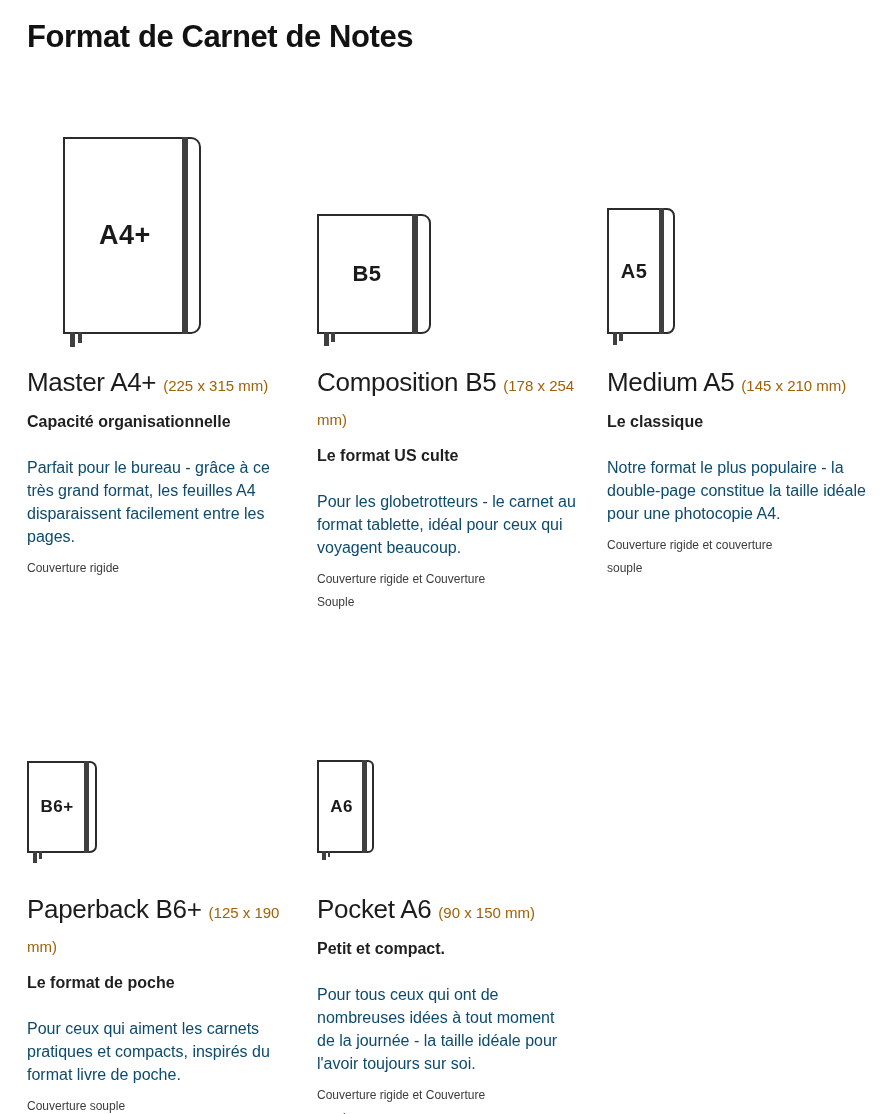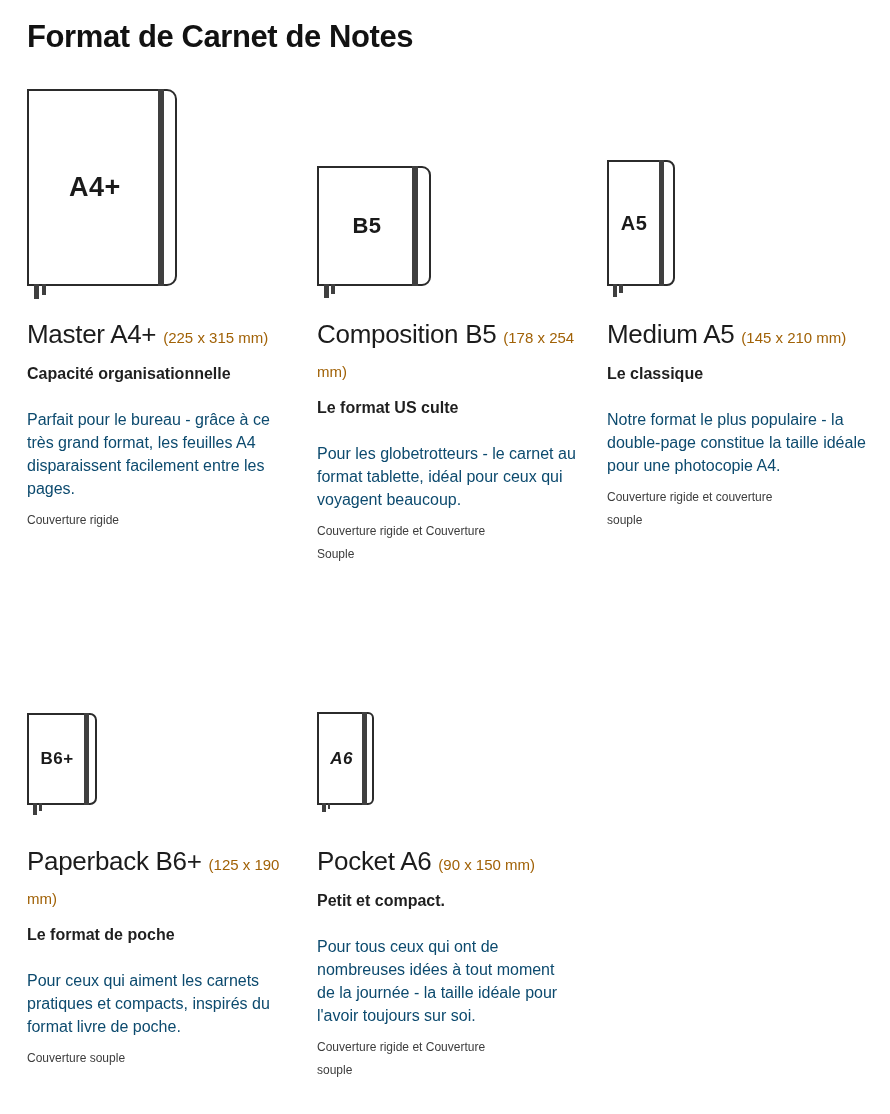--- a/index.html
+++ b/index.html
@@ -4,21 +4,21 @@
 <style>
   * { box-sizing: border-box; }
   html, body { margin: 0; padding: 0; background: #ffffff; }
   body {
     width: 890px;
     font-family: "Liberation Sans", sans-serif;
     color: #3c3c3c;
   }
   .page { width: 890px; min-height: 1114px; padding: 18px 27px 15px 27px; }
   h1.page-title {
-    margin: 0 0 19px 0;
+    margin: 0 0 67px 0;
     font-size: 31px;
     line-height: 37px;
     font-weight: 700;
     letter-spacing: -0.4px;
     color: #121212;
   }
   .row {
     display: grid;
     grid-template-columns: repeat(3, 278px);
     column-gap: 12px;
@@ -29,37 +29,37 @@
   .row1 .book-area { height: 227px; }
   .row2 .book-area { height: 150px; }
 
   
   .book {
     position: relative;
     background: #ffffff;
     border: 2px solid #2b2b2b;
     margin-bottom: 15px;
   }
-  .book-a4p { width: 150px; height: 197px; border-radius: 0 10px 10px 0; }
+  .book-a4p { width: 138px; height: 197px; border-radius: 0 10px 10px 0; margin-left: 36px; }
   .book-b5  { width: 114px; height: 120px; border-radius: 0 9px 9px 0; }
   .book-a5  { width: 68px;  height: 126px; border-radius: 0 8px 8px 0; }
   .book-b6p { width: 70px;  height: 92px; border-radius: 0 7px 7px 0; }
   .book-a6  { width: 57px;  height: 93px;  border-radius: 0 6px 6px 0; }
 
   .book-label {
     position: absolute; inset: 0;
     display: flex; align-items: center; justify-content: center;
     font-weight: 700; color: #1a1a1a; letter-spacing: 0.5px;
     padding-right: 14px;
   }
   .book-a4p .book-label { font-size: 27px; }
   .book-b5  .book-label { font-size: 22px; }
   .book-a5  .book-label { font-size: 20px; }
   .book-b6p .book-label { font-size: 17px; padding-right: 10px; }
-  .book-a6  .book-label { font-size: 17px; padding-right: 8px; font-style: italic; }
+  .book-a6  .book-label { font-size: 17px; padding-right: 8px; }
 
   .band { position: absolute; top: -2px; bottom: -2px; background: #3f3f3f; }
   .book-a4p .band { right: 11px; width: 6px; }
   .book-b5  .band { right: 11px; width: 6px; }
   .book-a5  .band { right: 9px;  width: 5px; }
   .book-b6p .band { right: 6px;  width: 5px; }
   .book-a6  .band { right: 5px;  width: 5px; }
 
   .ribbon { position: absolute; background: #3f3f3f; }
   .book-a4p .ribbon.r1 { left: 5px;  width: 5px; height: 15px; bottom: -15px; }

